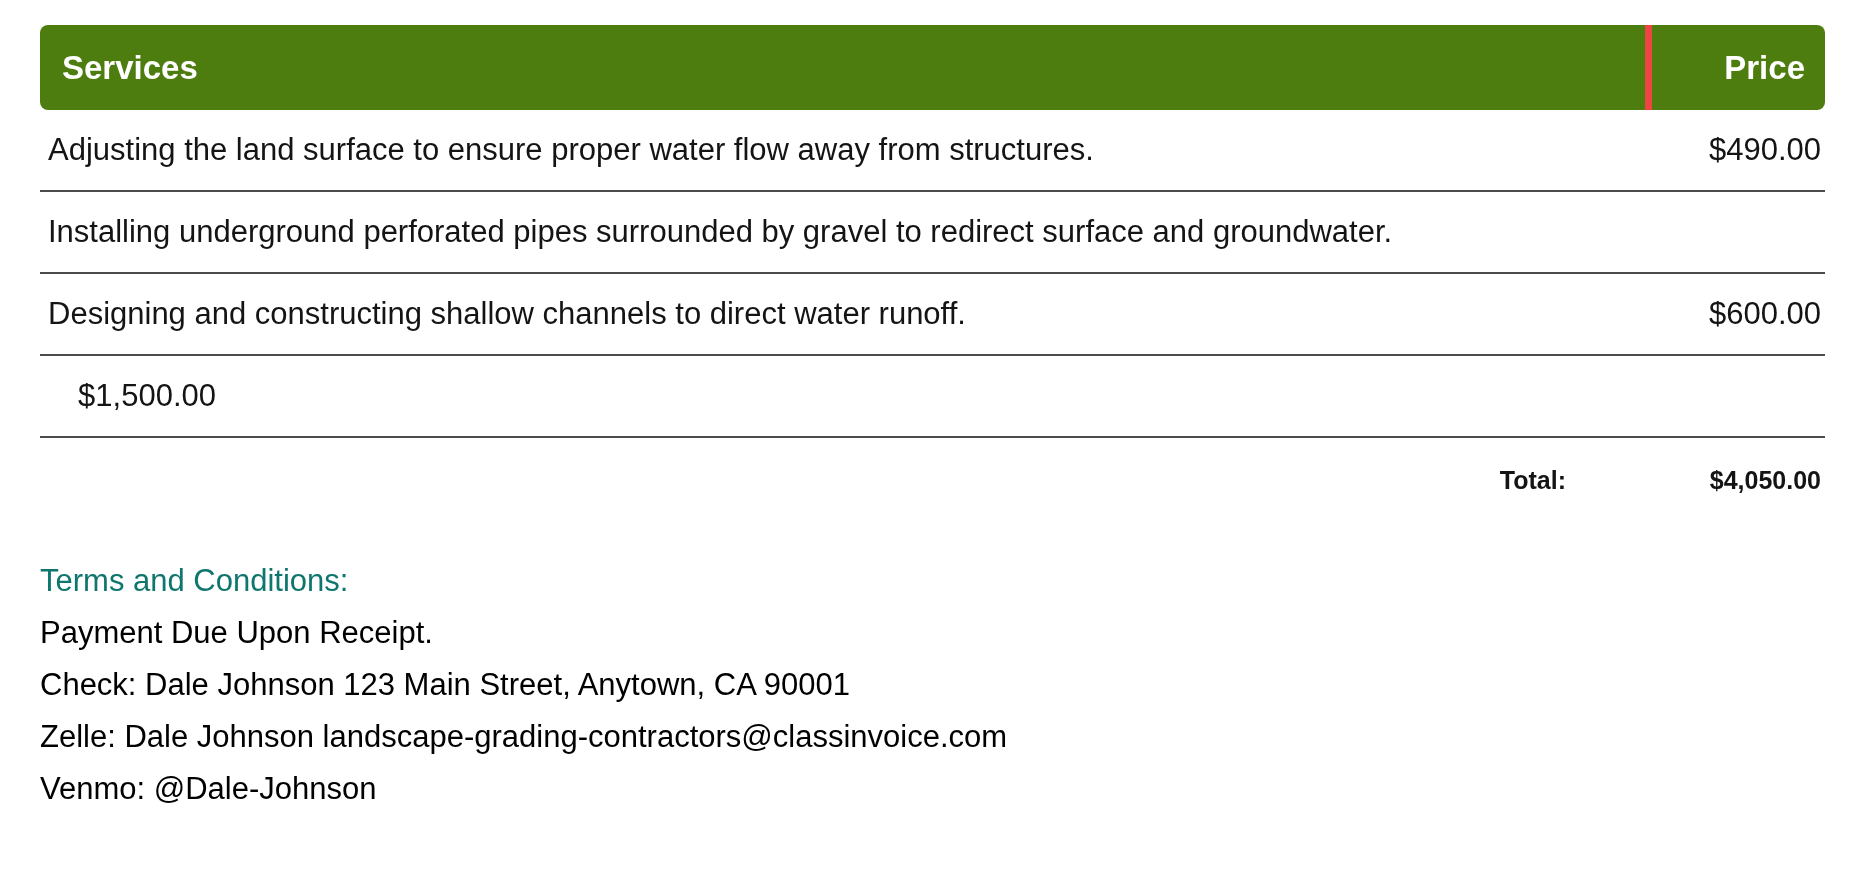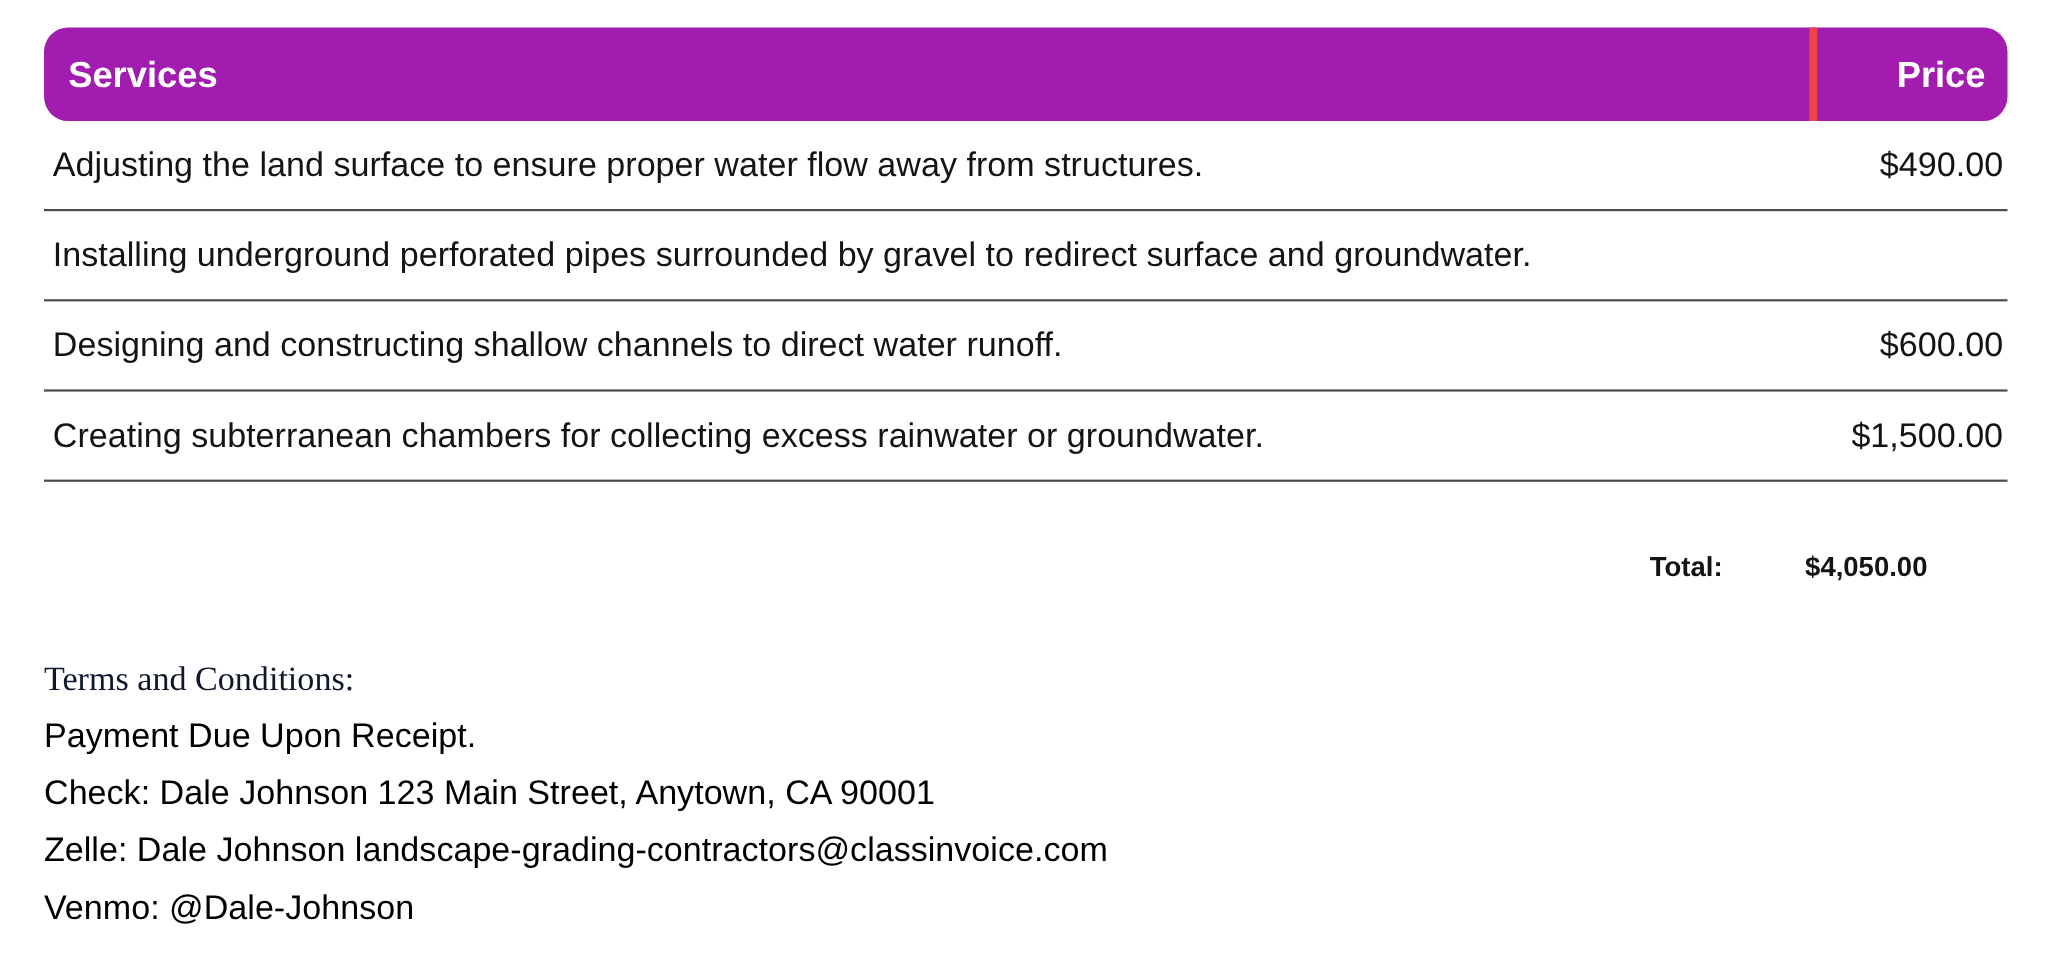--- a/index.html
+++ b/index.html
@@ -17,22 +17,22 @@
     overflow: hidden;
   }
 
   
   .services-table {
     width: 100%;
   }
   .thead {
     display: flex;
     align-items: center;
-    background: #a21caf;
-    border-radius: 22px;
+    background: #4d7c0f;
+    border-radius: 8px;
     height: 85px;
     color: #ffffff;
     font-weight: bold;
     font-size: 33px;
   }
   .th-services {
     flex: 1;
     padding-left: 22px;
   }
   .th-price {
@@ -73,34 +73,32 @@
     align-items: baseline;
     padding-top: 28px;
     font-size: 25px;
     font-weight: bold;
   }
   .total-label {
     padding-right: 75px;
   }
   .total-value {
     width: 180px;
-    text-align: left;
+    text-align: right;
     padding-right: 4px;
-    margin-top: 36px;
   }
 
   
   .terms {
     margin-top: 60px;
     font-size: 31px;
     line-height: 52px;
   }
   .terms-heading {
-    color: #0f172a;
-    font-family: Liberation Serif, serif;
+    color: #0f766e;
   }
   .terms-line {
     color: #000000;
   }
 </style>
 </head>
 <body>
 
 <div class="page">
 
@@ -119,21 +117,20 @@
     <div class="trow">
       <div class="td-service">Installing underground perforated pipes surrounded by gravel to redirect surface and groundwater.</div>
     </div>
 
     <div class="trow">
       <div class="td-service">Designing and constructing shallow channels to direct water runoff.</div>
       <div class="td-price">$600.00</div>
     </div>
 
     <div class="trow">
-      <div class="td-service">Creating subterranean chambers for collecting excess rainwater or groundwater.</div>
       <div class="td-price">$1,500.00</div>
     </div>
 
     <div class="total-row">
       <span class="total-label">Total:</span>
       <span class="total-value">$4,050.00</span>
     </div>
 
   </div>
 

